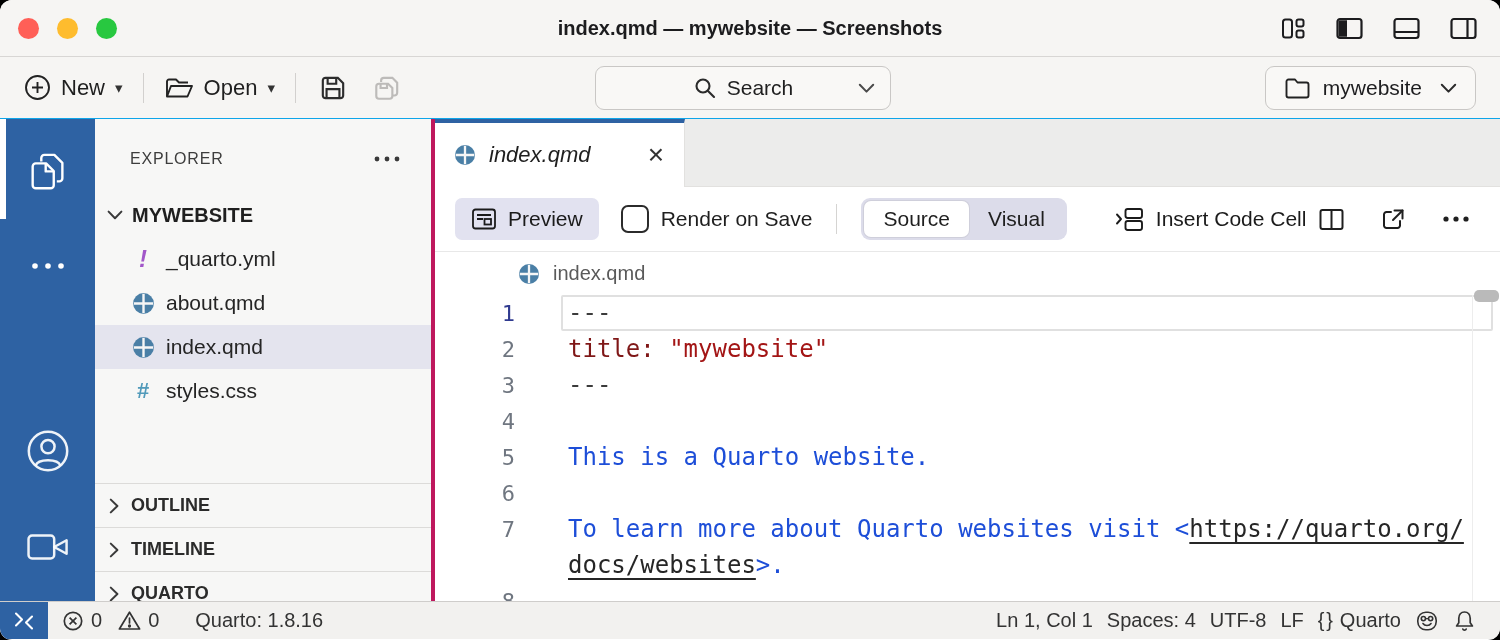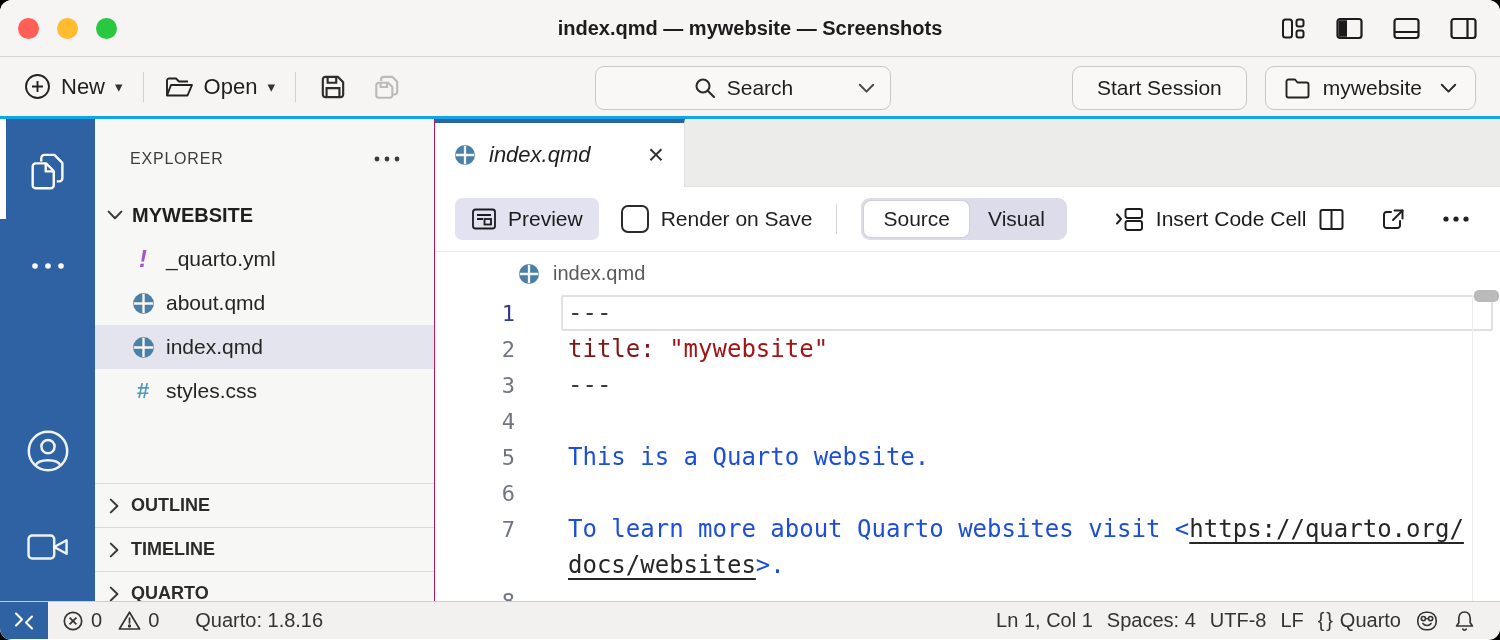--- a/index.html
+++ b/index.html
@@ -18,21 +18,21 @@
   .traffic{position:absolute;left:18px;top:0;height:57px;display:flex;align-items:center;gap:18px;}
   .light{width:21px;height:21px;border-radius:50%;border:none;padding:0;cursor:default;}
   .light.red{background:#ff5f57;}
   .light.yellow{background:#febc2e;}
   .light.green{background:#28c840;}
   .win-title{flex:1;text-align:center;font-size:20px;font-weight:600;color:#1c1c1e;}
   .tb-actions{position:absolute;right:20px;top:0;height:57px;display:flex;align-items:center;gap:24px;}
   .tb-actions .icon-btn{background:none;border:none;padding:2px;color:#1c1c1e;cursor:pointer;}
 
   
-  .toolbar{height:62px;background:#f6f5f3;border-bottom:3px solid #0ea5e9;
+  .toolbar{height:62px;background:#f6f5f3;border-bottom:1px solid #0ea5e9;
     display:flex;align-items:center;position:relative;}
   .tool-group{display:flex;align-items:center;margin-left:22px;}
   .tool-btn{display:flex;align-items:center;gap:10px;background:none;border:none;
     font-family:inherit;font-size:22px;color:#1f1f1f;cursor:pointer;padding:4px 2px;}
   .caret{font-size:15px;color:#333;line-height:1;}
   .tool-sep{width:1px;height:30px;background:#d2d0ce;margin:0 18px;}
   .icon-only-btn{background:none;border:none;padding:4px;cursor:pointer;color:#2c2c2c;}
   .icon-only-btn.disabled{color:#bdbbb9;cursor:default;}
   .search-box{position:absolute;left:595px;top:9px;width:296px;height:44px;
     border:1px solid #c9c7c5;border-radius:9px;background:#f9f8f6;
@@ -48,21 +48,21 @@
   .main{display:flex;height:482px;}
 
   
   .activitybar{width:95px;background:#2e62a3;position:relative;flex:none;}
   .ab-indicator{position:absolute;left:0;top:0;width:6px;height:100px;background:#fff;}
   .ab-btn{position:absolute;left:0;width:95px;height:48px;background:none;border:none;
     display:flex;align-items:center;justify-content:center;color:#fff;cursor:pointer;}
   .ab-btn.dim{color:rgba(255,255,255,.88);}
 
   
-  .sidebar{width:340px;background:#f7f7f6;border-right:1px solid #be185d;position:relative;flex:none;overflow:hidden;}
+  .sidebar{width:340px;background:#f7f7f6;border-right:4px solid #be185d;position:relative;flex:none;overflow:hidden;}
   .sb-row{position:absolute;left:0;width:340px;display:flex;align-items:center;}
   .sb-header{top:22px;height:36px;}
   .sb-header .sb-title{margin-left:35px;font-size:16px;letter-spacing:.8px;color:#3d3d3d;}
   .sb-header .more-dots{position:absolute;right:32px;background:none;border:none;color:#3a3a3a;cursor:pointer;padding:2px;}
   .sb-root{top:74px;height:44px;cursor:pointer;}
   .sb-root .chev{margin-left:12px;color:#3a3a3a;}
   .sb-root .root-label{margin-left:9px;font-size:20px;font-weight:bold;color:#1f1f1f;}
   .file-row{height:44px;cursor:pointer;}
   .file-row.selected{background:#e4e4ee;}
   .file-icon{width:26px;margin-left:35px;display:flex;justify-content:center;align-items:center;}
@@ -232,23 +232,20 @@
       </span>
       <span>Search</span>
       <span class="sb-chevron">
         <svg width="17" height="11" viewBox="0 0 17 11" fill="none" stroke="currentColor" stroke-width="2" stroke-linecap="round" stroke-linejoin="round">
             <polyline points="1.8,1.8 8.5,8.6 15.2,1.8"></polyline>
           </svg>
       </span>
     </div>
 
     <div class="toolbar-right">
-      <button class="pill-btn">
-        <span>Start Session</span>
-      </button>
       <button class="pill-btn" style="padding:0 18px;">
         <span>
           <svg width="27" height="24" viewBox="0 0 27 24" fill="none" stroke="#222" stroke-width="1.9" stroke-linejoin="round">
               <path d="M2.5 19.5 V5.5 a2 2 0 0 1 2-2 h6.5 l2.5 3 h9 a2 2 0 0 1 2 2 v11 a2 2 0 0 1 -2 2 h-18 a2 2 0 0 1 -2 -2 z"></path>
             </svg>
         </span>
         <span>mywebsite</span>
         <span style="margin-left:6px;">
           <svg width="17" height="11" viewBox="0 0 17 11" fill="none" stroke="#2b2b2b" stroke-width="2" stroke-linecap="round" stroke-linejoin="round">
               <polyline points="1.8,1.8 8.5,8.6 15.2,1.8"></polyline>

